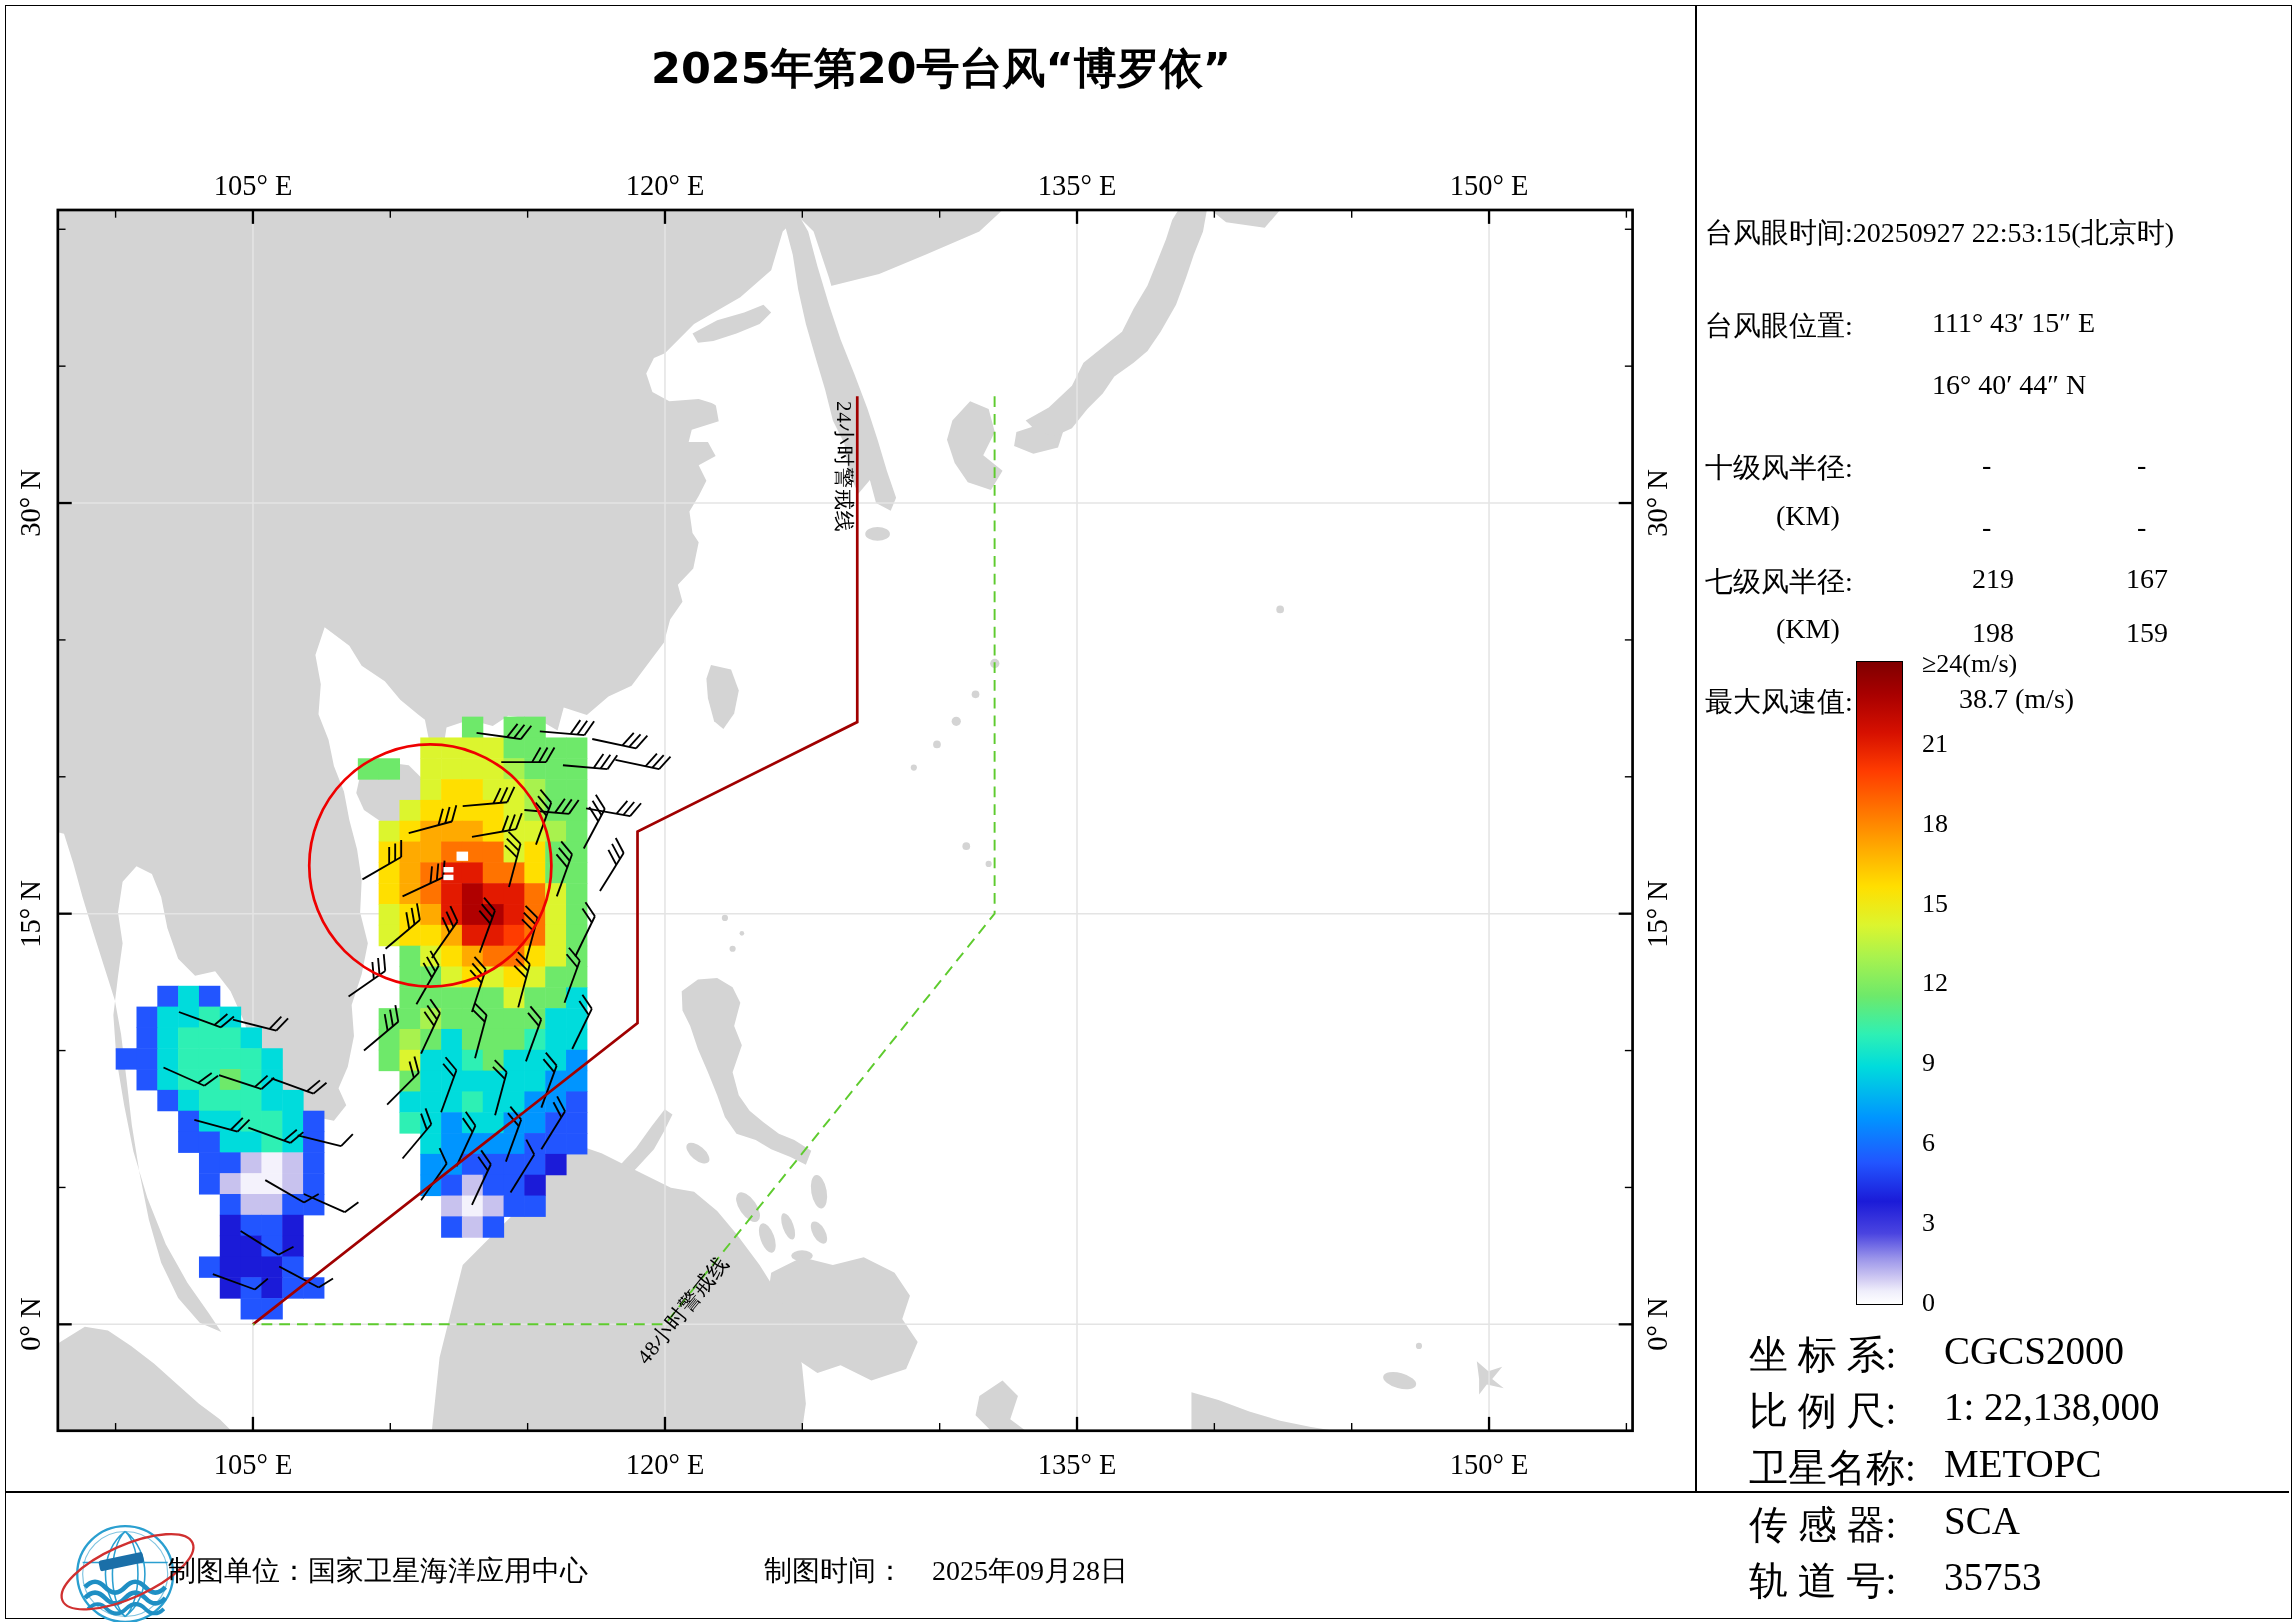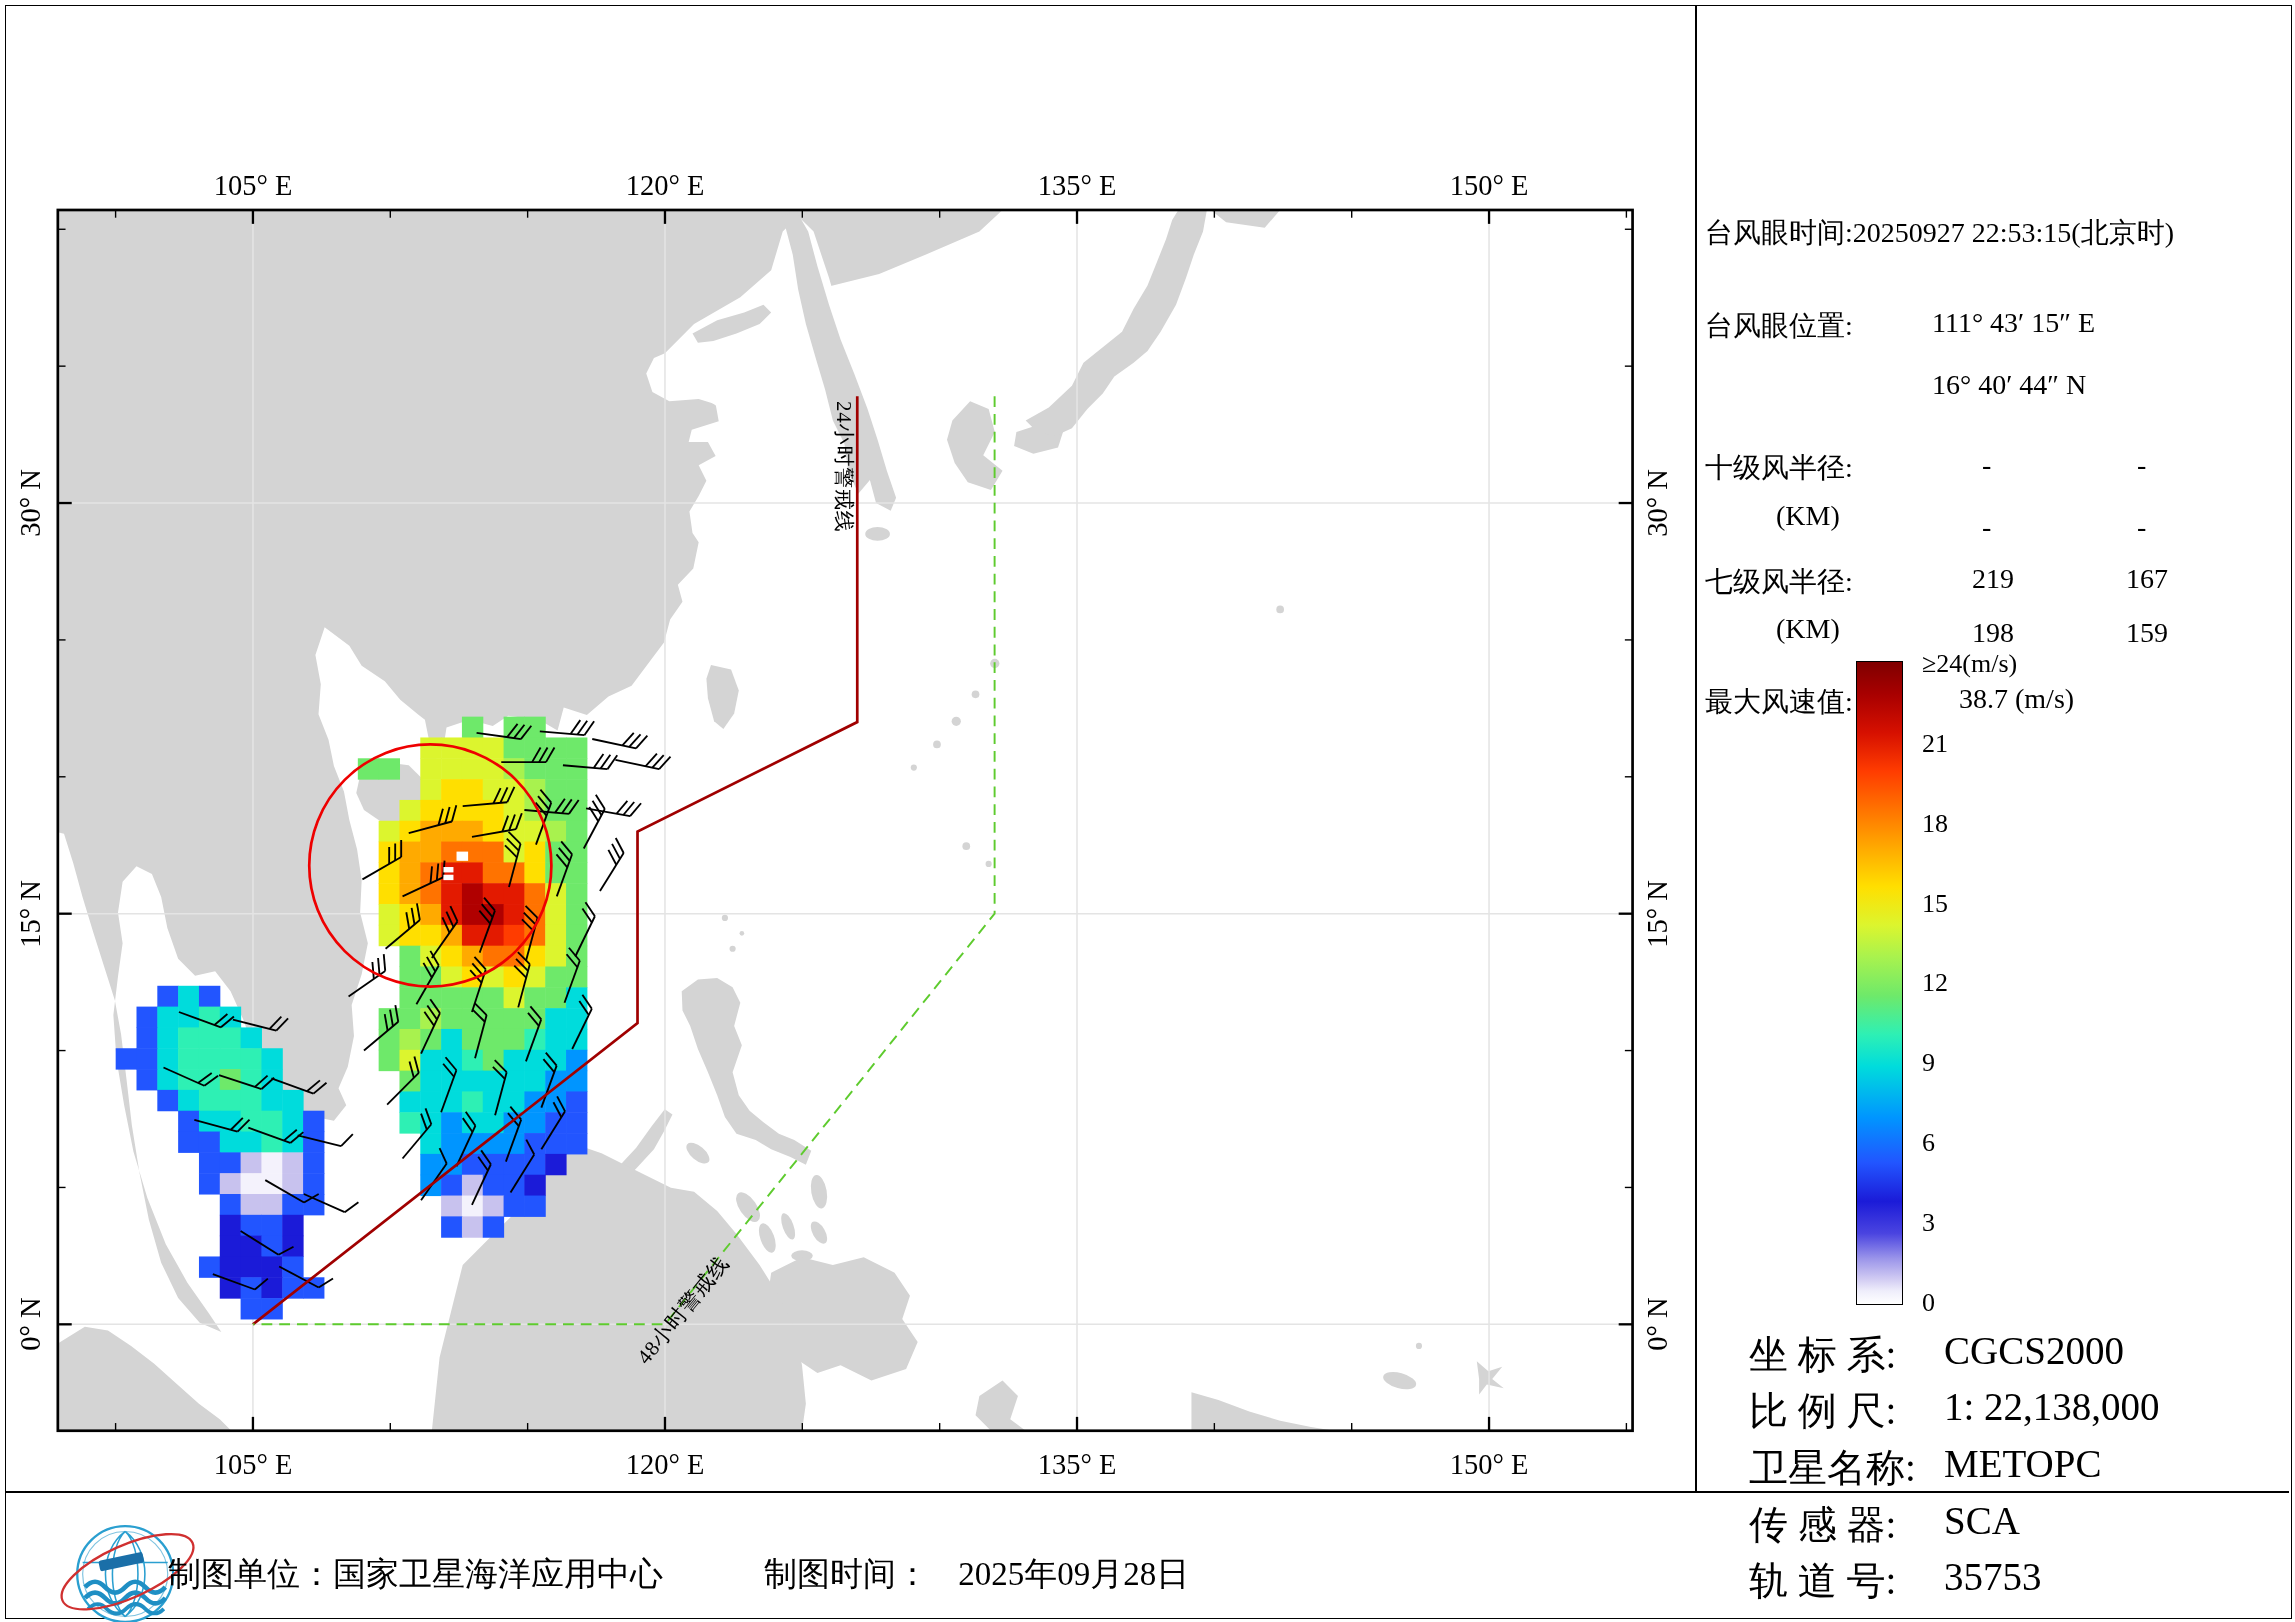--- a/index.html
+++ b/index.html
@@ -11,32 +11,33 @@
               font-weight:bold;font-size:43px;white-space:nowrap;}
   #page-subtitle{left:941px;top:106px;transform:translateX(-50%);font-size:31px;white-space:nowrap;letter-spacing:1.5px;}
   #v-sep{left:1695px;top:6.2px;width:1.5px;height:1485px;background:#000;}
   #h-sep{left:6.2px;top:1491px;width:2283px;height:1.5px;background:#000;}
   .axis-label{font-size:28.5px;white-space:nowrap;}
   .axis-label.rot{transform:translate(-50%,-50%) rotate(-90deg);}
   .axis-label.hor{transform:translate(-50%,0);}
   .info-row{font-size:28px;white-space:nowrap;}
   .cb-tick{font-size:26px;white-space:nowrap;transform:translateY(-50%);}
   .meta-label,.meta-value{font-size:39px;white-space:nowrap;}
-  .footer-text{font-size:33px;white-space:nowrap;}
+  .footer-text{font-size:28px;white-space:nowrap;}
   #warn24-label{font-size:21px;white-space:nowrap;transform:rotate(90deg);transform-origin:left top;letter-spacing:0.8px;}
   #warn48-label{font-size:21px;white-space:nowrap;transform:rotate(-51deg);letter-spacing:0.8px;}
   #colorbar-bar{border:1.5px solid #000;}
 </style>
 </head>
 <body>
 
 <div id="canvas">
 
   <div id="outer-border" class="abs"></div>
 
+  <div id="page-title" class="abs">2025年第20号台风“博罗依”</div>
 
   <div id="v-sep" class="abs"></div>
   <div id="h-sep" class="abs"></div>
 
   <svg id="map-svg" class="abs" style="left:0;top:0" width="2295" height="1623" viewBox="0 0 2976 2104">
     <defs>
       <clipPath id="mapclip">
           <rect x="75" y="272" width="2042" height="1583"></rect>
         </clipPath>
     </defs>

